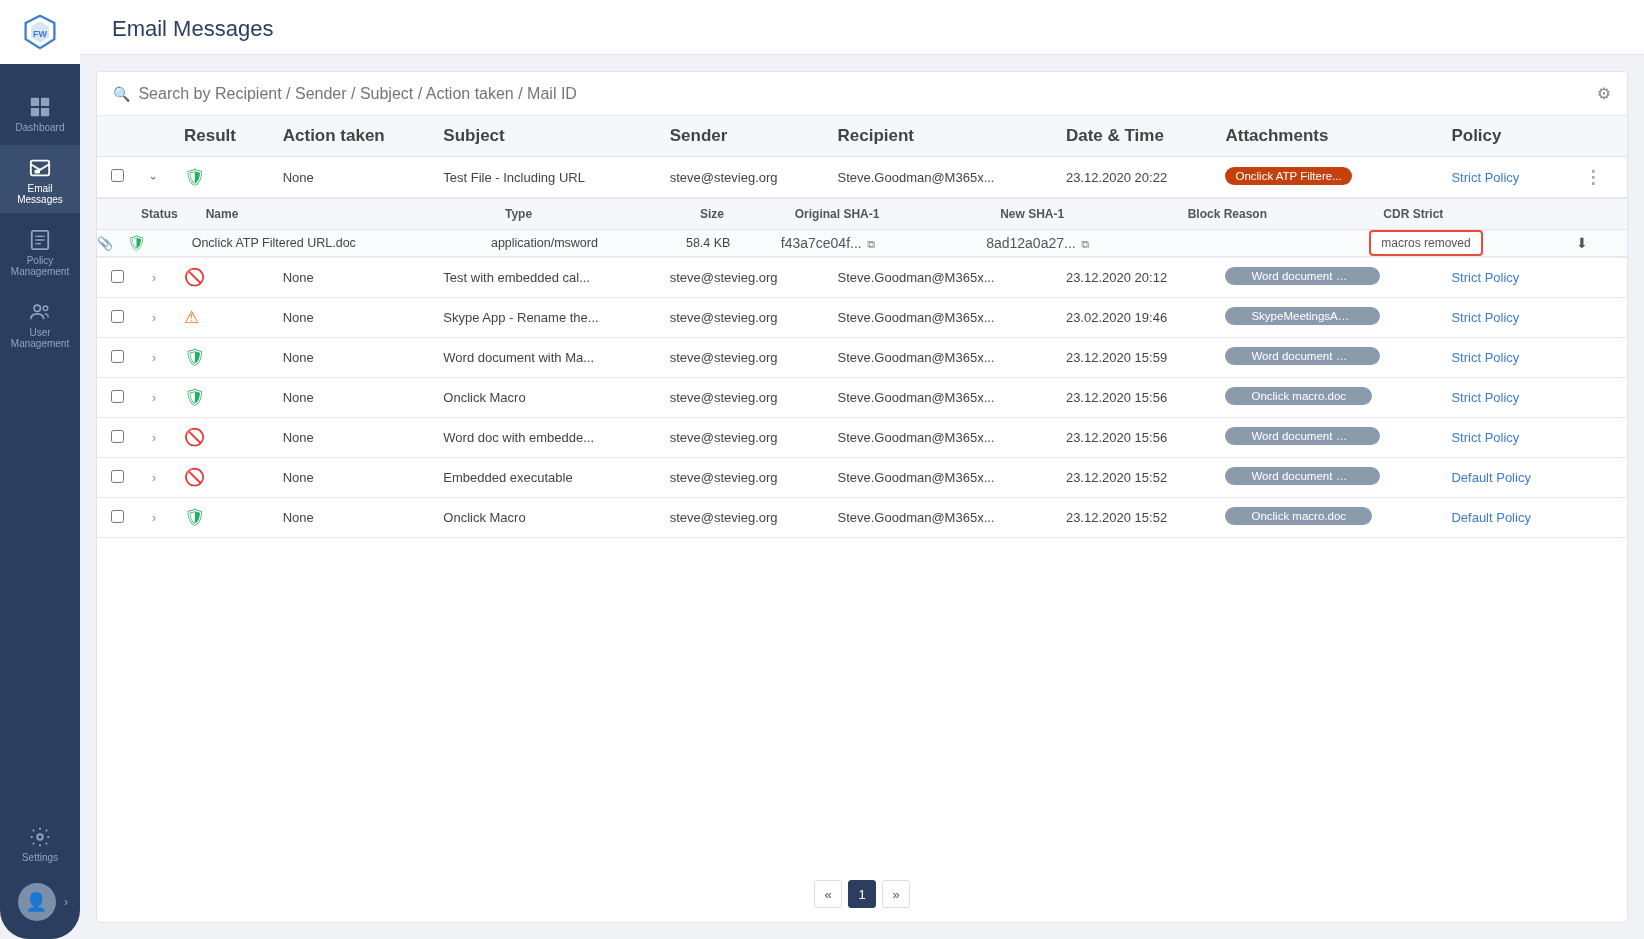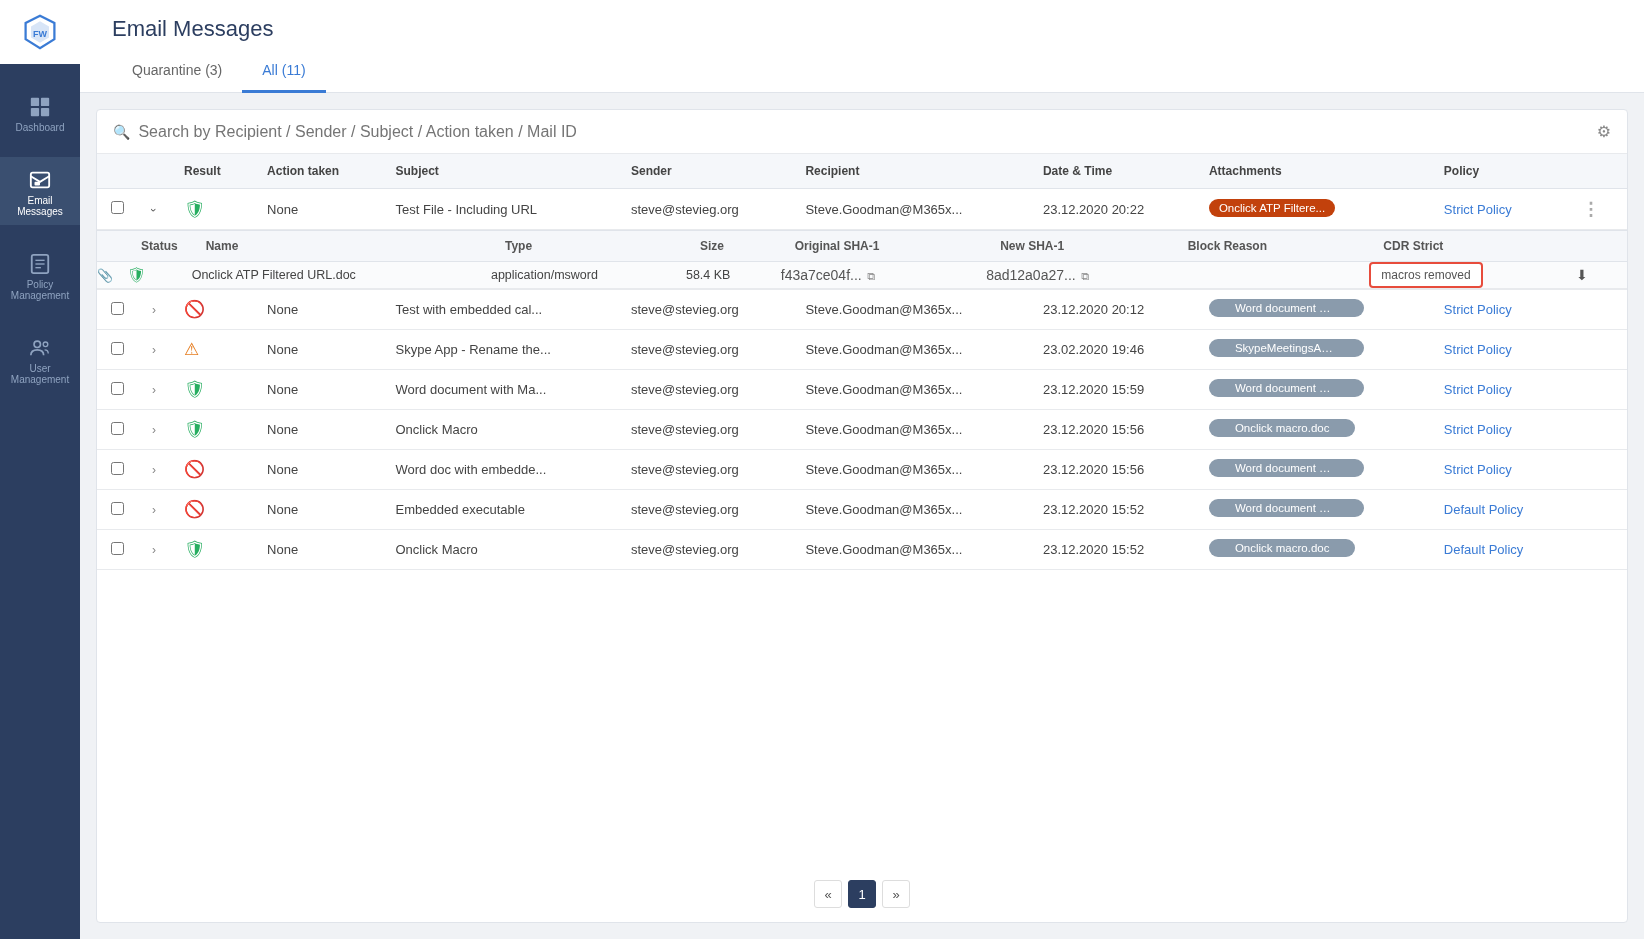--- a/index.html
+++ b/index.html
@@ -8,40 +8,41 @@
     
     .sidebar {
       width: 80px;
       background: #2c3e60;
       display: flex;
       flex-direction: column;
       align-items: center;
       padding: 0;
       flex-shrink: 0;
       height: 100%;
+      border-radius: 29px;
     }
     .sidebar-logo {
       width: 80px;
       height: 64px;
       display: flex;
       align-items: center;
       justify-content: center;
       background: #fff;
     }
     .logo-icon {
       width: 36px;
       height: 36px;
     }
     .sidebar-nav {
       display: flex;
       flex-direction: column;
       align-items: center;
       width: 100%;
       margin-top: 20px;
-      gap: 16px;
+      gap: 4px;
     }
     .sidebar-item {
       width: 100%;
       display: flex;
       flex-direction: column;
       align-items: center;
       padding: 12px 6px 8px;
       cursor: pointer;
       color: #8fa3c0;
       font-size: 10px;
@@ -160,21 +161,21 @@
       font-size: 13px;
     }
     .data-table thead tr {
       background: #f5f7fa;
     }
     .data-table thead th {
       padding: 10px 14px;
       text-align: left;
       font-weight: 600;
       color: #444;
-      font-size: 12px;
+      font-size: 17px;
       border-bottom: 1px solid #e0e4ea;
     }
     .data-table tbody tr {
       border-bottom: 1px solid #e8eaed;
     }
     .data-table tbody td {
       padding: 9px 14px;
       color: #444;
       vertical-align: middle;
     }
@@ -325,34 +326,41 @@
       <svg viewBox="0 0 24 24" fill="currentColor">
         <circle cx="9" cy="8" r="3.5" fill="none" stroke="currentColor" stroke-width="1.8"></circle>
         <path d="M2 20c0-4 3-6 7-6s7 2 7 6" fill="none" stroke="currentColor" stroke-width="1.8"></path>
         <circle cx="18" cy="8" r="2.5" fill="none" stroke="currentColor" stroke-width="1.5"></circle>
         <path d="M17 14c2 0 4 1 4 4" fill="none" stroke="currentColor" stroke-width="1.5"></path>
       </svg>
       <span>User Management</span>
     </div>
   </div>
 
+  <div class="sidebar-bottom">
+
+    <div class="sidebar-item">
+      <svg viewBox="0 0 24 24" fill="none" stroke="currentColor" stroke-width="2">
+        <circle cx="12" cy="12" r="3"></circle>
+        <path d="M12 2v2M12 20v2M4.22 4.22l1.42 1.42M18.36 18.36l1.42 1.42M2 12h2M20 12h2M4.22 19.78l1.42-1.42M18.36 5.64l1.42-1.42"></path>
+      </svg>
+      <span>Settings</span>
+    </div>
+
+    <div style="display:flex; align-items:center; gap:2px; padding: 8px 0;">
+      <div class="sidebar-avatar">👤</div>
+      <span class="sidebar-arrow">›</span>
+    </div>
+  </div>
 </div>
 
 <div class="main-content">
 
   <div class="header">
     <h1 class="page-title">Email Messages</h1>
-    <div class="tabs">
-      <div class="tab">
-        <span>Quarantine (3)</span>
-      </div>
-      <div class="tab active">
-        <span>All (11)</span>
-      </div>
-    </div>
   </div>
 
   <div class="table-area">
 
     <div class="search-bar">
       <span class="search-icon-wrap">🔍</span>
       <input class="search-input" type="text" placeholder="Search by Recipient / Sender / Subject / Action taken / Mail ID" style="">
       <span class="settings-icon">⚙</span>
     </div>
 

